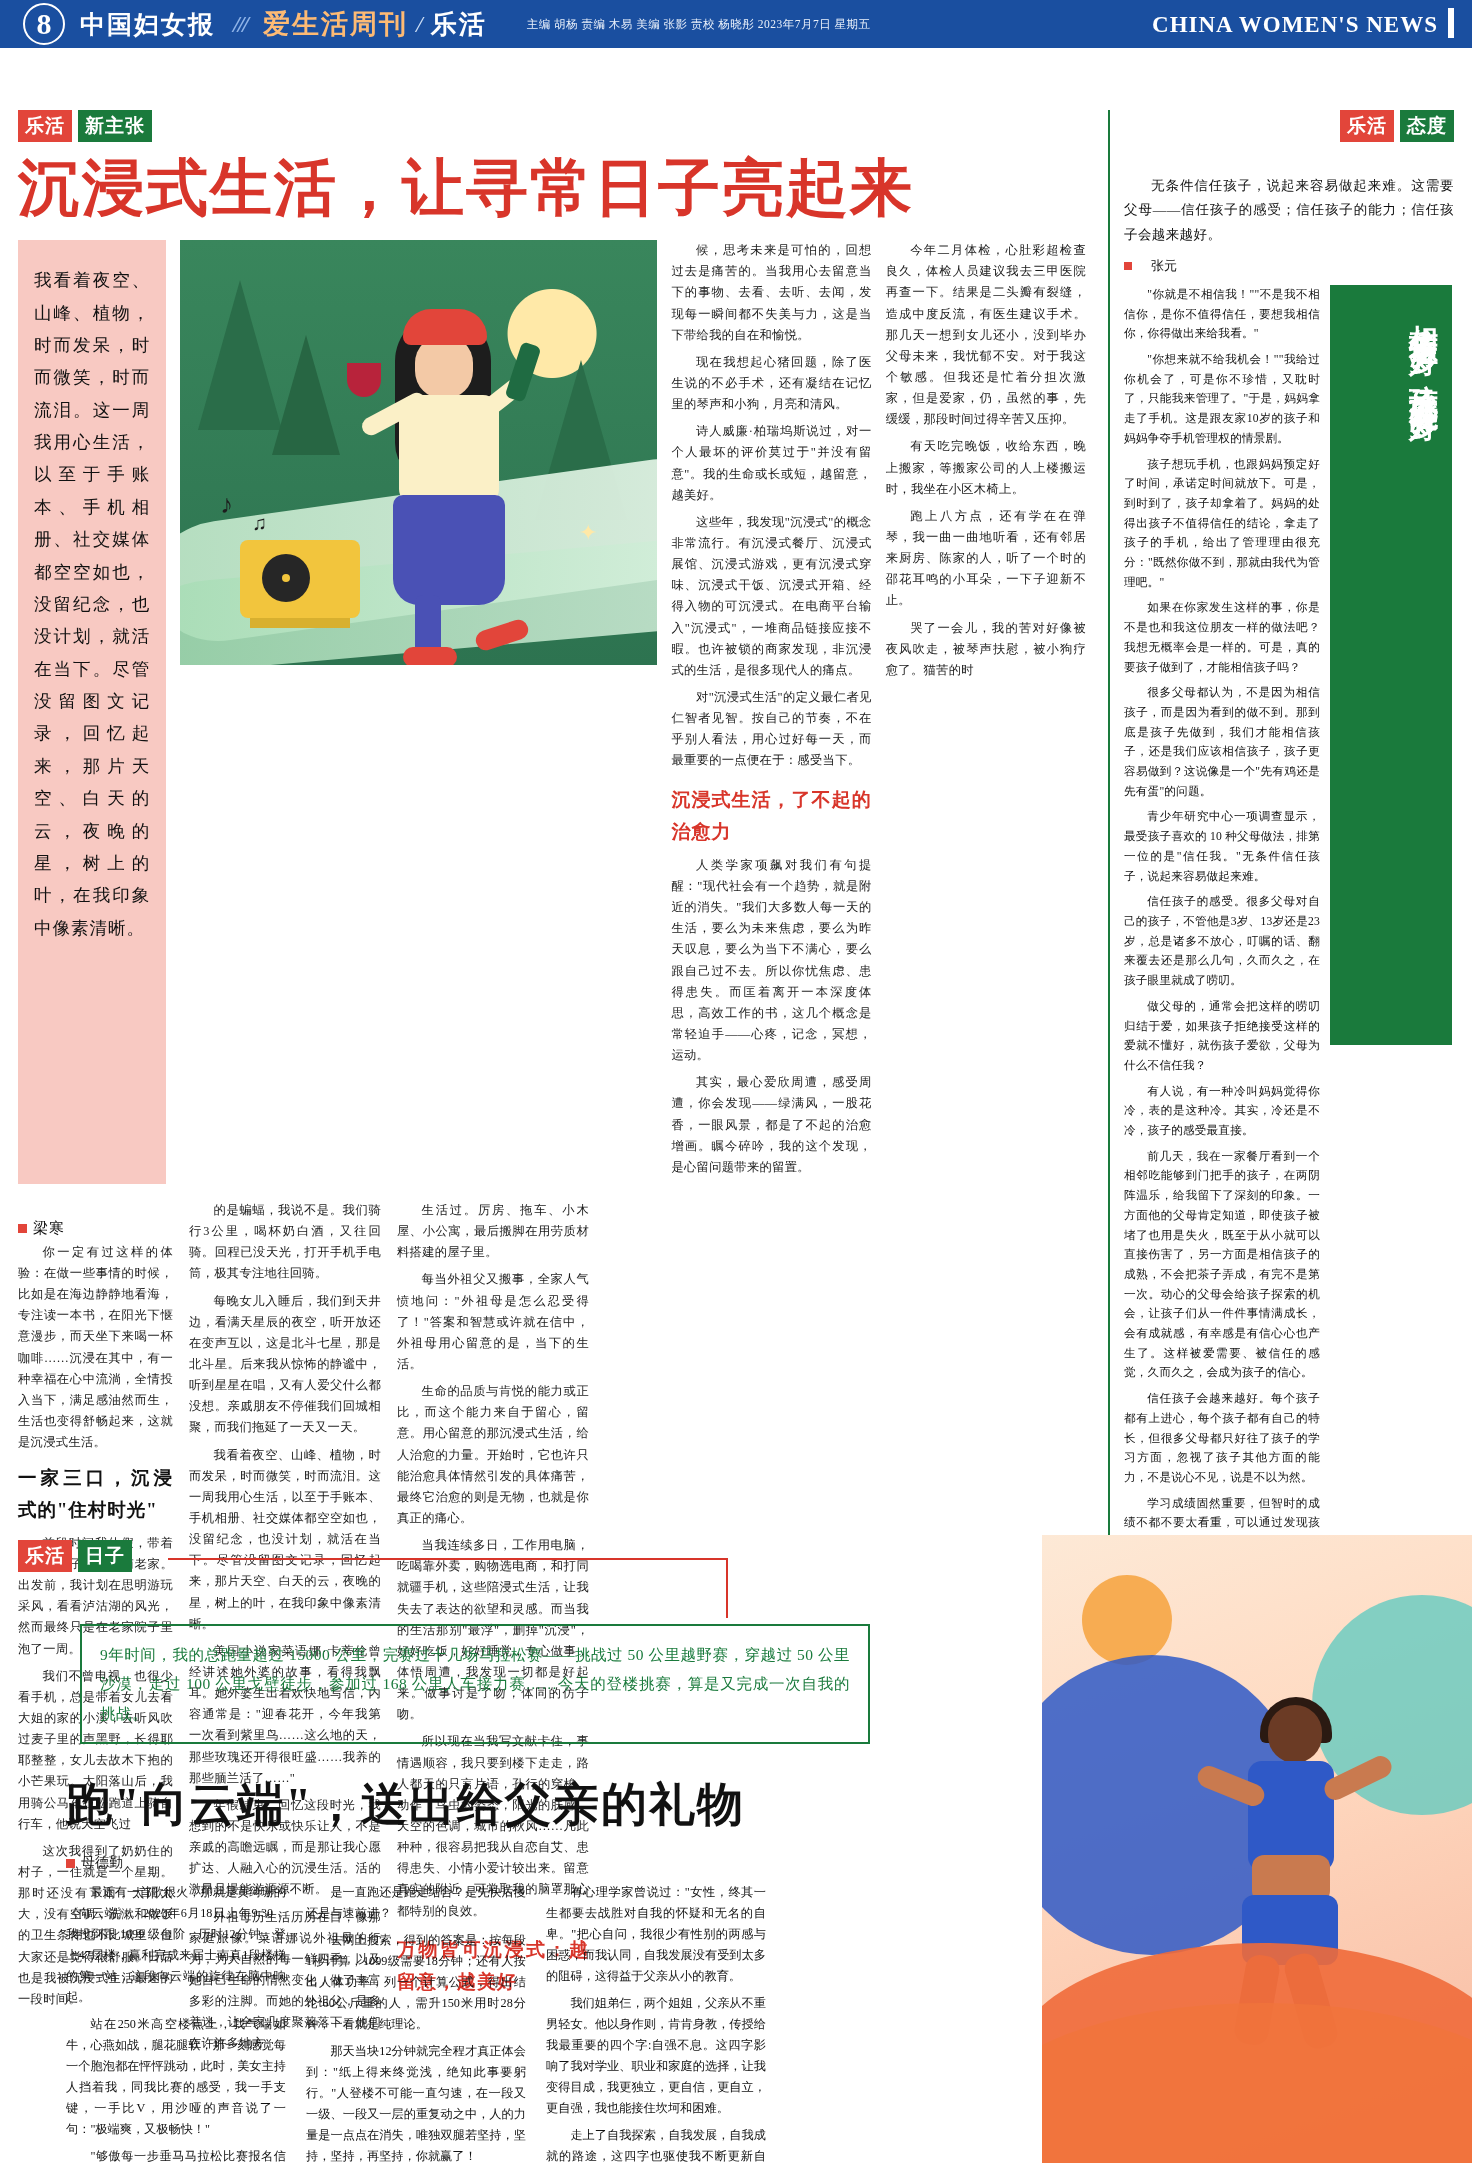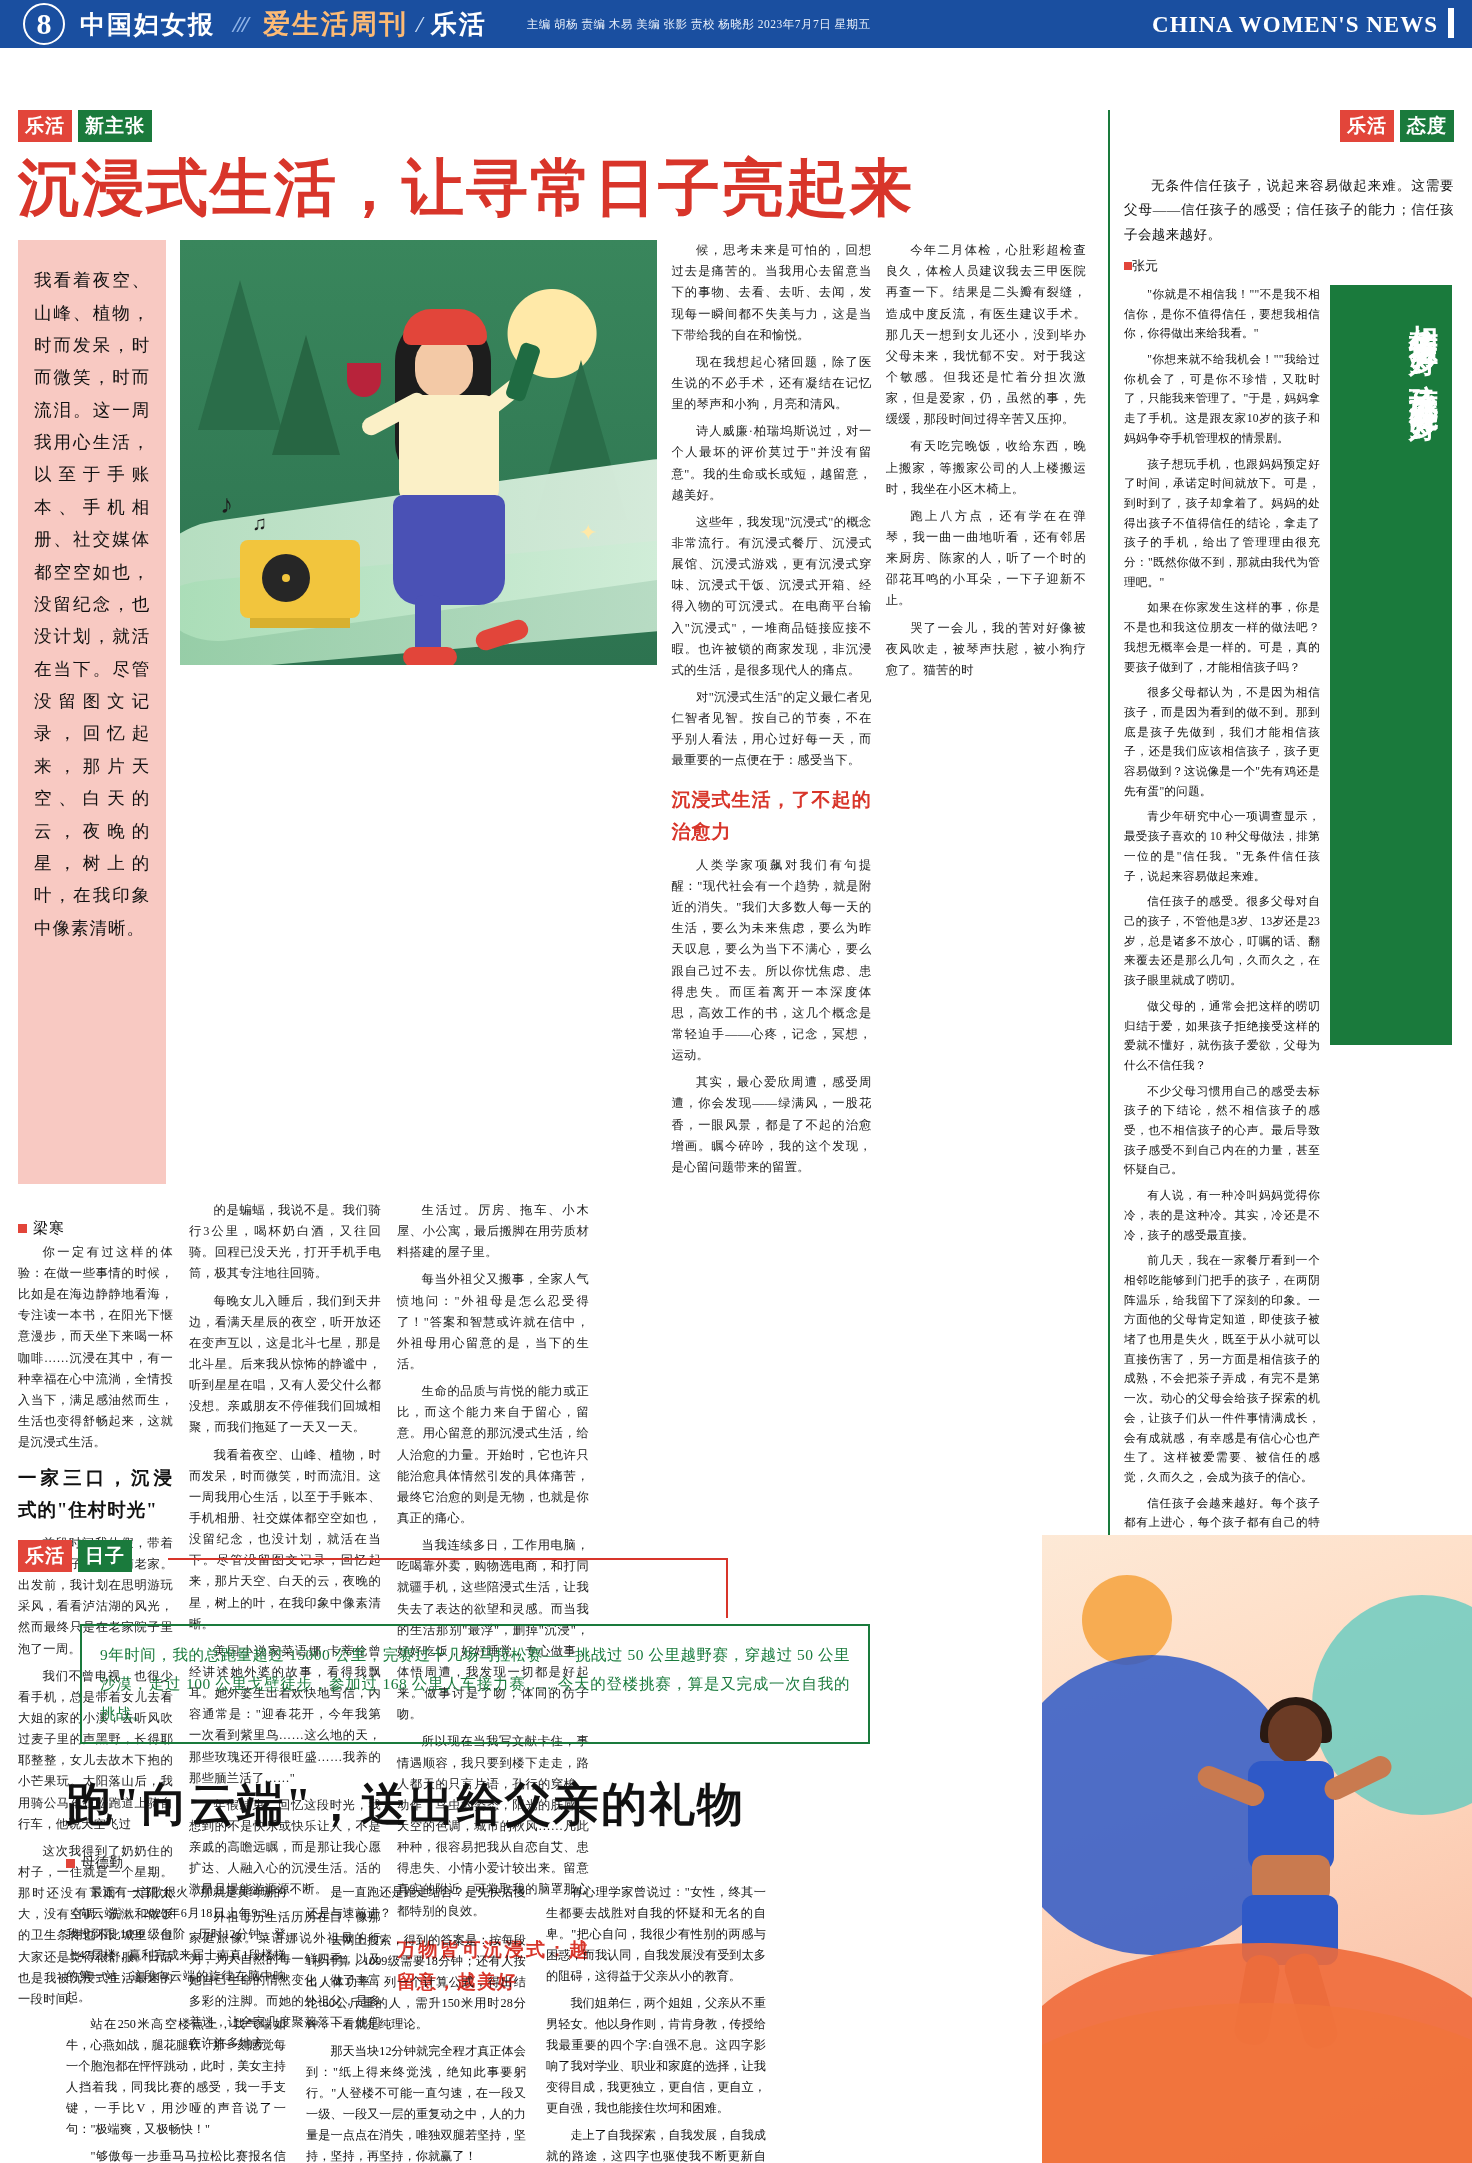--- a/index.html
+++ b/index.html
@@ -136,21 +136,21 @@
   
   .rightzone{
     position:absolute;left:1108px;top:110px;width:346px;
     border-left:2px solid #1a7a3c;padding-left:14px;box-sizing:border-box;
   }
   .rz-tag{display:flex;justify-content:flex-end;}
   .rz-lead{
     margin-top:32px;font-size:13.5px;line-height:1.8;text-align:justify;letter-spacing:.4px;
     text-indent:2em;
   }
-  .rz-author{margin-top:10px;font-size:13px;display:flex;align-items:center;gap:0;}
+  .rz-author{margin-top:10px;font-size:13px;display:flex;align-items:center;gap:19px;}
   .rz-author .sq{width:8px;height:8px;background:#e2453a;display:inline-block;}
   .rz-body{
     margin-top:10px;display:flex;gap:10px;
   }
   .rz-text{
     width:196px;font-size:11.6px;line-height:1.7;text-align:justify;letter-spacing:.2px;
   }
   .rz-text p{margin:0 0 6px;text-indent:2em;}
   .vtitle{
     width:122px;background:#1a7a3c;color:#fff;
@@ -334,21 +334,20 @@
   <div class="rz-body">
     <div class="rz-text">
       <p>"你就是不相信我！""不是我不相信你，是你不值得信任，要想我相信你，你得做出来给我看。"</p>
       <p>"你想来就不给我机会！""我给过你机会了，可是你不珍惜，又耽时了，只能我来管理了。"于是，妈妈拿走了手机。这是跟友家10岁的孩子和妈妈争夺手机管理权的情景剧。</p>
       <p>孩子想玩手机，也跟妈妈预定好了时间，承诺定时间就放下。可是，到时到了，孩子却拿着了。妈妈的处得出孩子不值得信任的结论，拿走了孩子的手机，给出了管理理由很充分："既然你做不到，那就由我代为管理吧。"</p>
       <p>如果在你家发生这样的事，你是不是也和我这位朋友一样的做法吧？我想无概率会是一样的。可是，真的要孩子做到了，才能相信孩子吗？</p>
       <p>很多父母都认为，不是因为相信孩子，而是因为看到的做不到。那到底是孩子先做到，我们才能相信孩子，还是我们应该相信孩子，孩子更容易做到？这说像是一个"先有鸡还是先有蛋"的问题。</p>
       <p>青少年研究中心一项调查显示，最受孩子喜欢的 10 种父母做法，排第一位的是"信任我。"无条件信任孩子，说起来容易做起来难。</p>
       <p>信任孩子的感受。很多父母对自己的孩子，不管他是3岁、13岁还是23岁，总是诸多不放心，叮嘱的话、翻来覆去还是那么几句，久而久之，在孩子眼里就成了唠叨。</p>
       <p>做父母的，通常会把这样的唠叨归结于爱，如果孩子拒绝接受这样的爱就不懂好，就伤孩子爱欲，父母为什么不信任我？</p>
-      <p>不少父母习惯用自己的感受去标孩子的下结论，然不相信孩子的感受，也不相信孩子的心声。最后导致孩子感受不到自己内在的力量，甚至怀疑自己。</p>
       <p>有人说，有一种冷叫妈妈觉得你冷，表的是这种冷。其实，冷还是不冷，孩子的感受最直接。</p>
       <p>前几天，我在一家餐厅看到一个相邻吃能够到门把手的孩子，在两阴阵温乐，给我留下了深刻的印象。一方面他的父母肯定知道，即使孩子被堵了也用是失火，既至于从小就可以直接伤害了，另一方面是相信孩子的成熟，不会把茶子弄成，有完不是第一次。动心的父母会给孩子探索的机会，让孩子们从一件件事情满成长，会有成就感，有幸感是有信心心也产生了。这样被爱需要、被信任的感觉，久而久之，会成为孩子的信心。</p>
       <p>信任孩子会越来越好。每个孩子都有上进心，每个孩子都有自己的特长，但很多父母都只好往了孩子的学习方面，忽视了孩子其他方面的能力，不是说心不见，说是不以为然。</p>
       <p>学习成绩固然重要，但智时的成绩不都不要太看重，可以通过发现孩子其他的特长和价值，鼓励反过来会促进孩子学习成绩的进步，因为这会增强孩子的自信心。否则，不仅会伤害孩子关系，还给孩子的成长设置障碍。</p>
       <p>孩子的上有个故事，信任和期待是有一种正能量，这种正能量改变着人的行为。当他获得这心地相信孩子，并给予积极的心理暗示，这就是孩子成长的力量！</p>
       <p>一句话，你相信孩子有多好，他就可能有多好！</p>
     </div>
     <div class="vtitle">相信孩子有多好，孩子就可能有多好</div>
   </div>
 </div>

